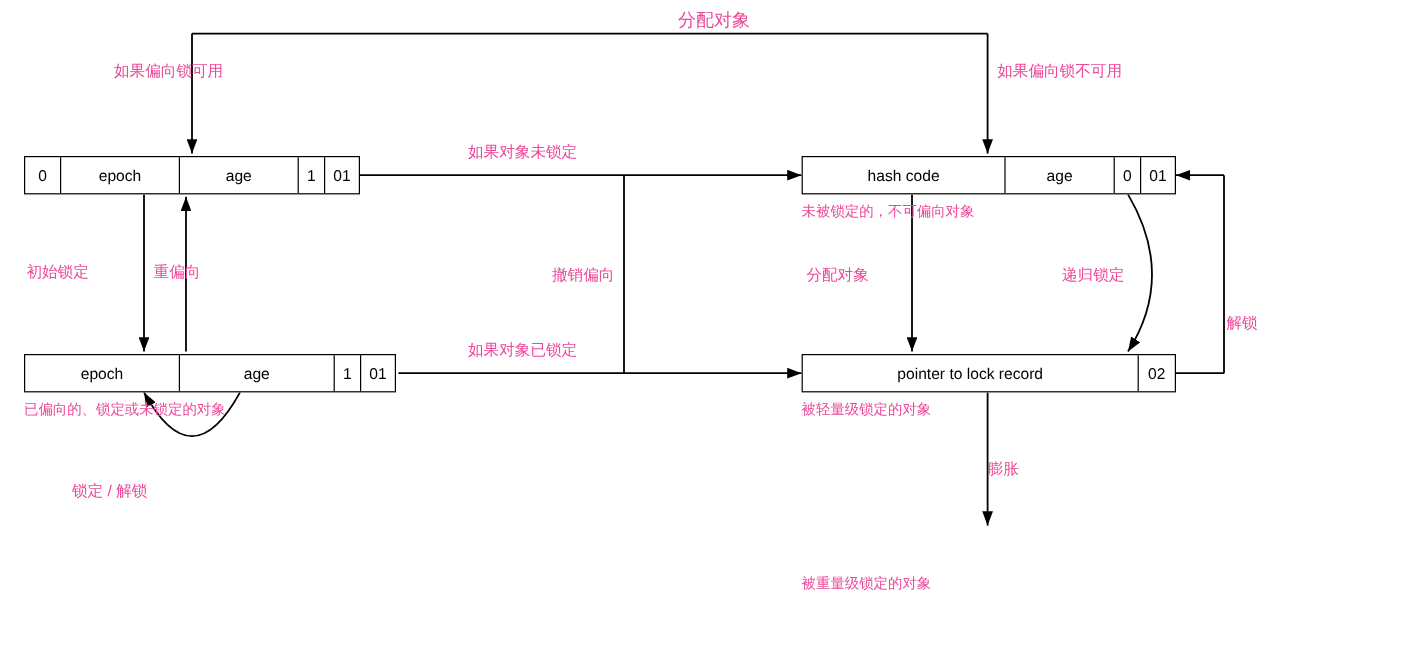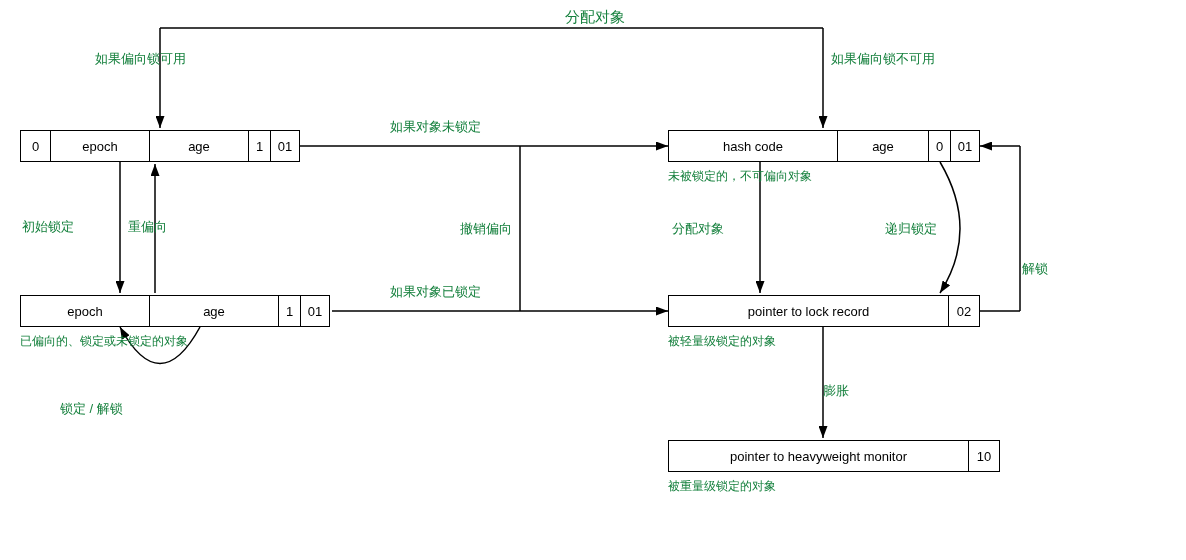--- a/index.html
+++ b/index.html
@@ -33,21 +33,21 @@
       height: 100%;
       padding: 0 6px;
     }
     .box-cell:last-child {
       border-right: none;
     }
     
     .label {
       position: absolute;
       font-size: 13px;
-      color: #15803d;
+      color: #ec4899;
       white-space: nowrap;
     }
     
     .arrows-svg {
       position: absolute;
       top: 0; left: 0;
       width: 1186px;
       height: 560px;
       pointer-events: none;
     }
@@ -136,24 +136,20 @@
     <div class="box-cell" style="width:28px; font-size:13px;">01</div>
   </div>
   <div class="label" style="top:168px; left:668px; font-size:12px;">未被锁定的，不可偏向对象</div>
 
   <div class="box" style="top:295px; left:668px; width:312px; height:32px;">
     <div class="box-cell" style="flex:3; font-size:13px;">pointer to lock record</div>
     <div class="box-cell" style="width:30px; font-size:13px;">02</div>
   </div>
   <div class="label" style="top:333px; left:668px; font-size:12px;">被轻量级锁定的对象</div>
 
-  <div class="box" style="top:440px; left:668px; width:332px; height:32px;">
-    <div class="box-cell" style="flex:3; font-size:13px;">pointer to heavyweight monitor</div>
-    <div class="box-cell" style="width:30px; font-size:13px;">10</div>
-  </div>
   <div class="label" style="top:478px; left:668px; font-size:12px;">被重量级锁定的对象</div>
 
   <div class="label" style="top:218px; left:22px;">初始锁定</div>
 
   <div class="label" style="top:218px; left:128px;">重偏向</div>
 
   <div class="label" style="top:400px; left:60px;">锁定 / 解锁</div>
 
   <div class="label" style="top:118px; left:390px;">如果对象未锁定</div>
 

